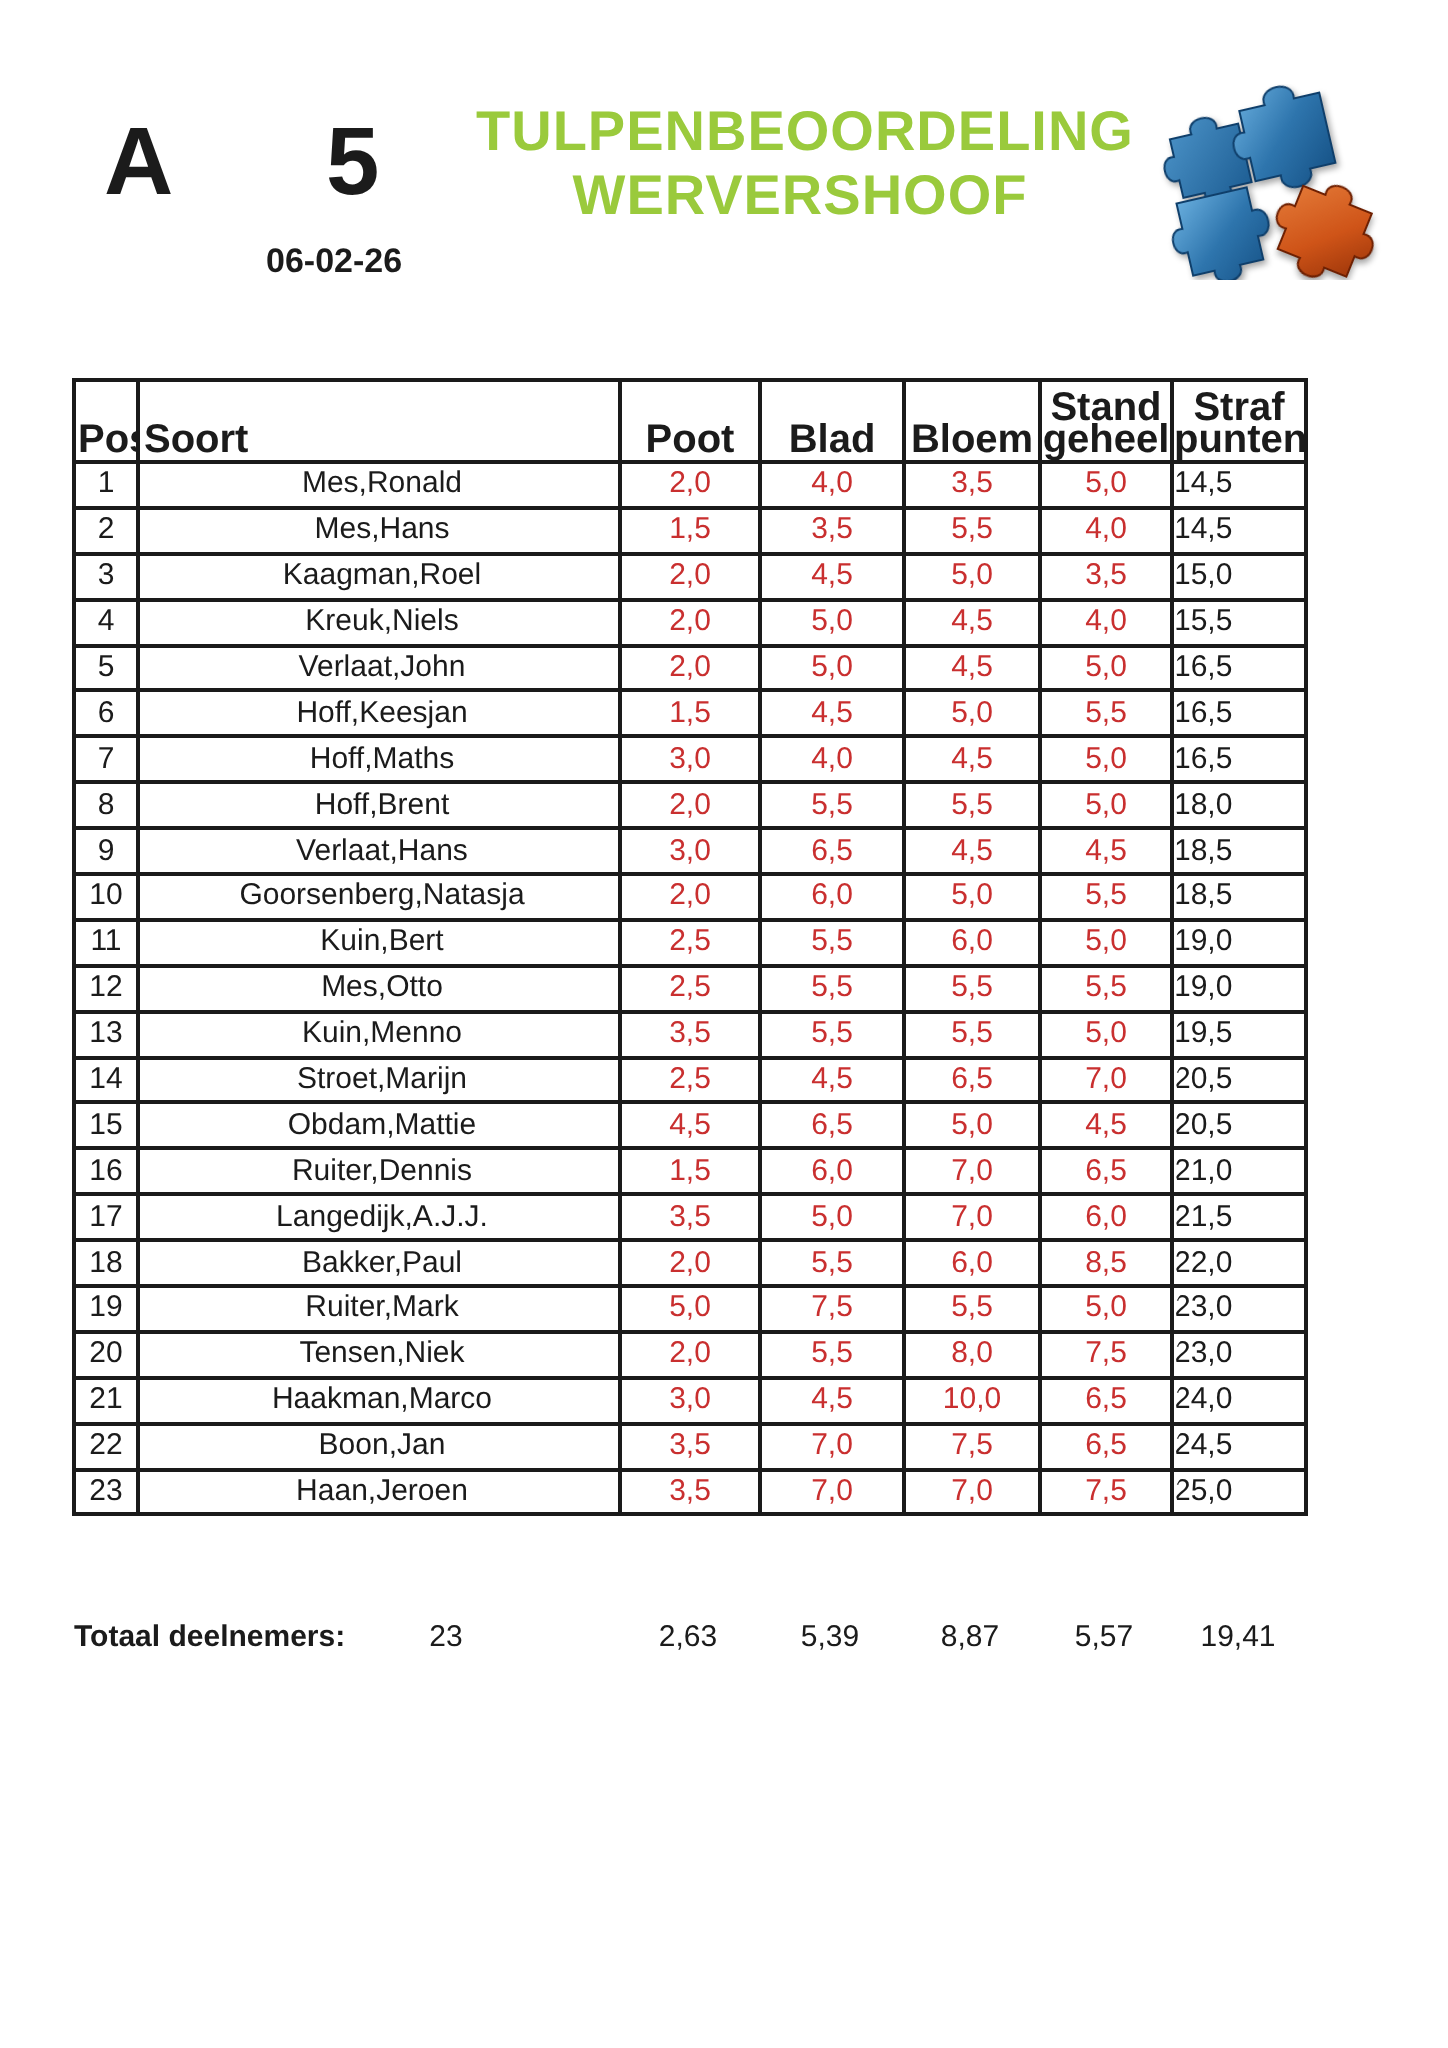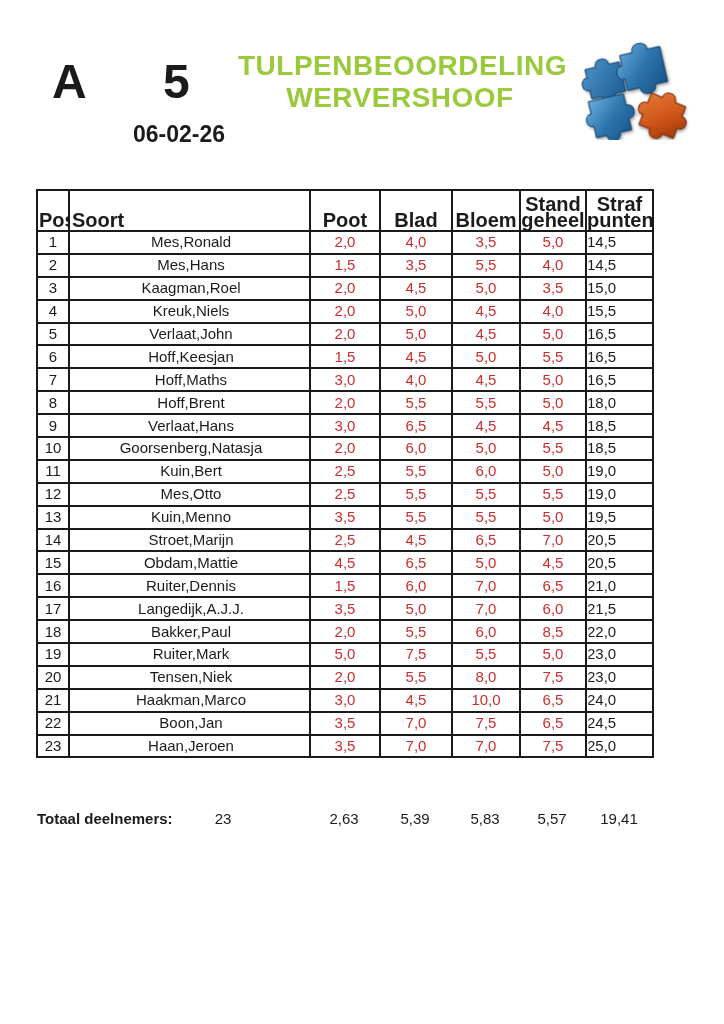--- a/index.html
+++ b/index.html
@@ -4,21 +4,21 @@
 <style>
   :root { --green:#9aca3c; --red:#c92f2f; --ink:#1b1b1b; }
   * { margin:0; padding:0; box-sizing:border-box; }
   html,body { background:#fff; }
   .page {
     position:relative; width:724px; height:1024px; background:#fff;
     font-family:"Liberation Sans", sans-serif; color:var(--ink); overflow:hidden;
   }
   .group-letter { position:absolute; left:52px; top:54px; font-size:48px; font-weight:bold; letter-spacing:1px; }
   .group-number { position:absolute; left:163px; top:54px; font-size:48px; font-weight:bold; }
-  .date { position:absolute; left:133px; top:121px; font-size:23px; font-weight:bold; }
+  .date { position:absolute; left:133px; top:121px; font-size:17px; font-weight:bold; }
   .title {
     position:absolute; left:238px; top:50px; width:324px; text-align:center;
     font-size:28px; line-height:32px; font-weight:bold; color:var(--green); letter-spacing:0.5px;
   }
   .puzzle { position:absolute; left:568px; top:42px; }
 
   table.results {
     position:absolute; left:36px; top:189px; width:616px;
     border-collapse:collapse; table-layout:fixed;
   }
@@ -337,17 +337,17 @@
           <td class="score">7,5</td>
           <td class="total">25,0</td>
         </tr>
       </tbody>
   </table>
 
   <div class="totals-label">Totaal deelnemers:</div>
   <div class="totals-val tv-count">23</div>
   <div class="totals-val tv-poot">2,63</div>
   <div class="totals-val tv-blad">5,39</div>
-  <div class="totals-val tv-bloem">5,83</div>
+  <div class="totals-val tv-bloem">8,87</div>
   <div class="totals-val tv-stand">5,57</div>
   <div class="totals-val tv-straf">19,41</div>
 
 </div>
 
 </body></html>

